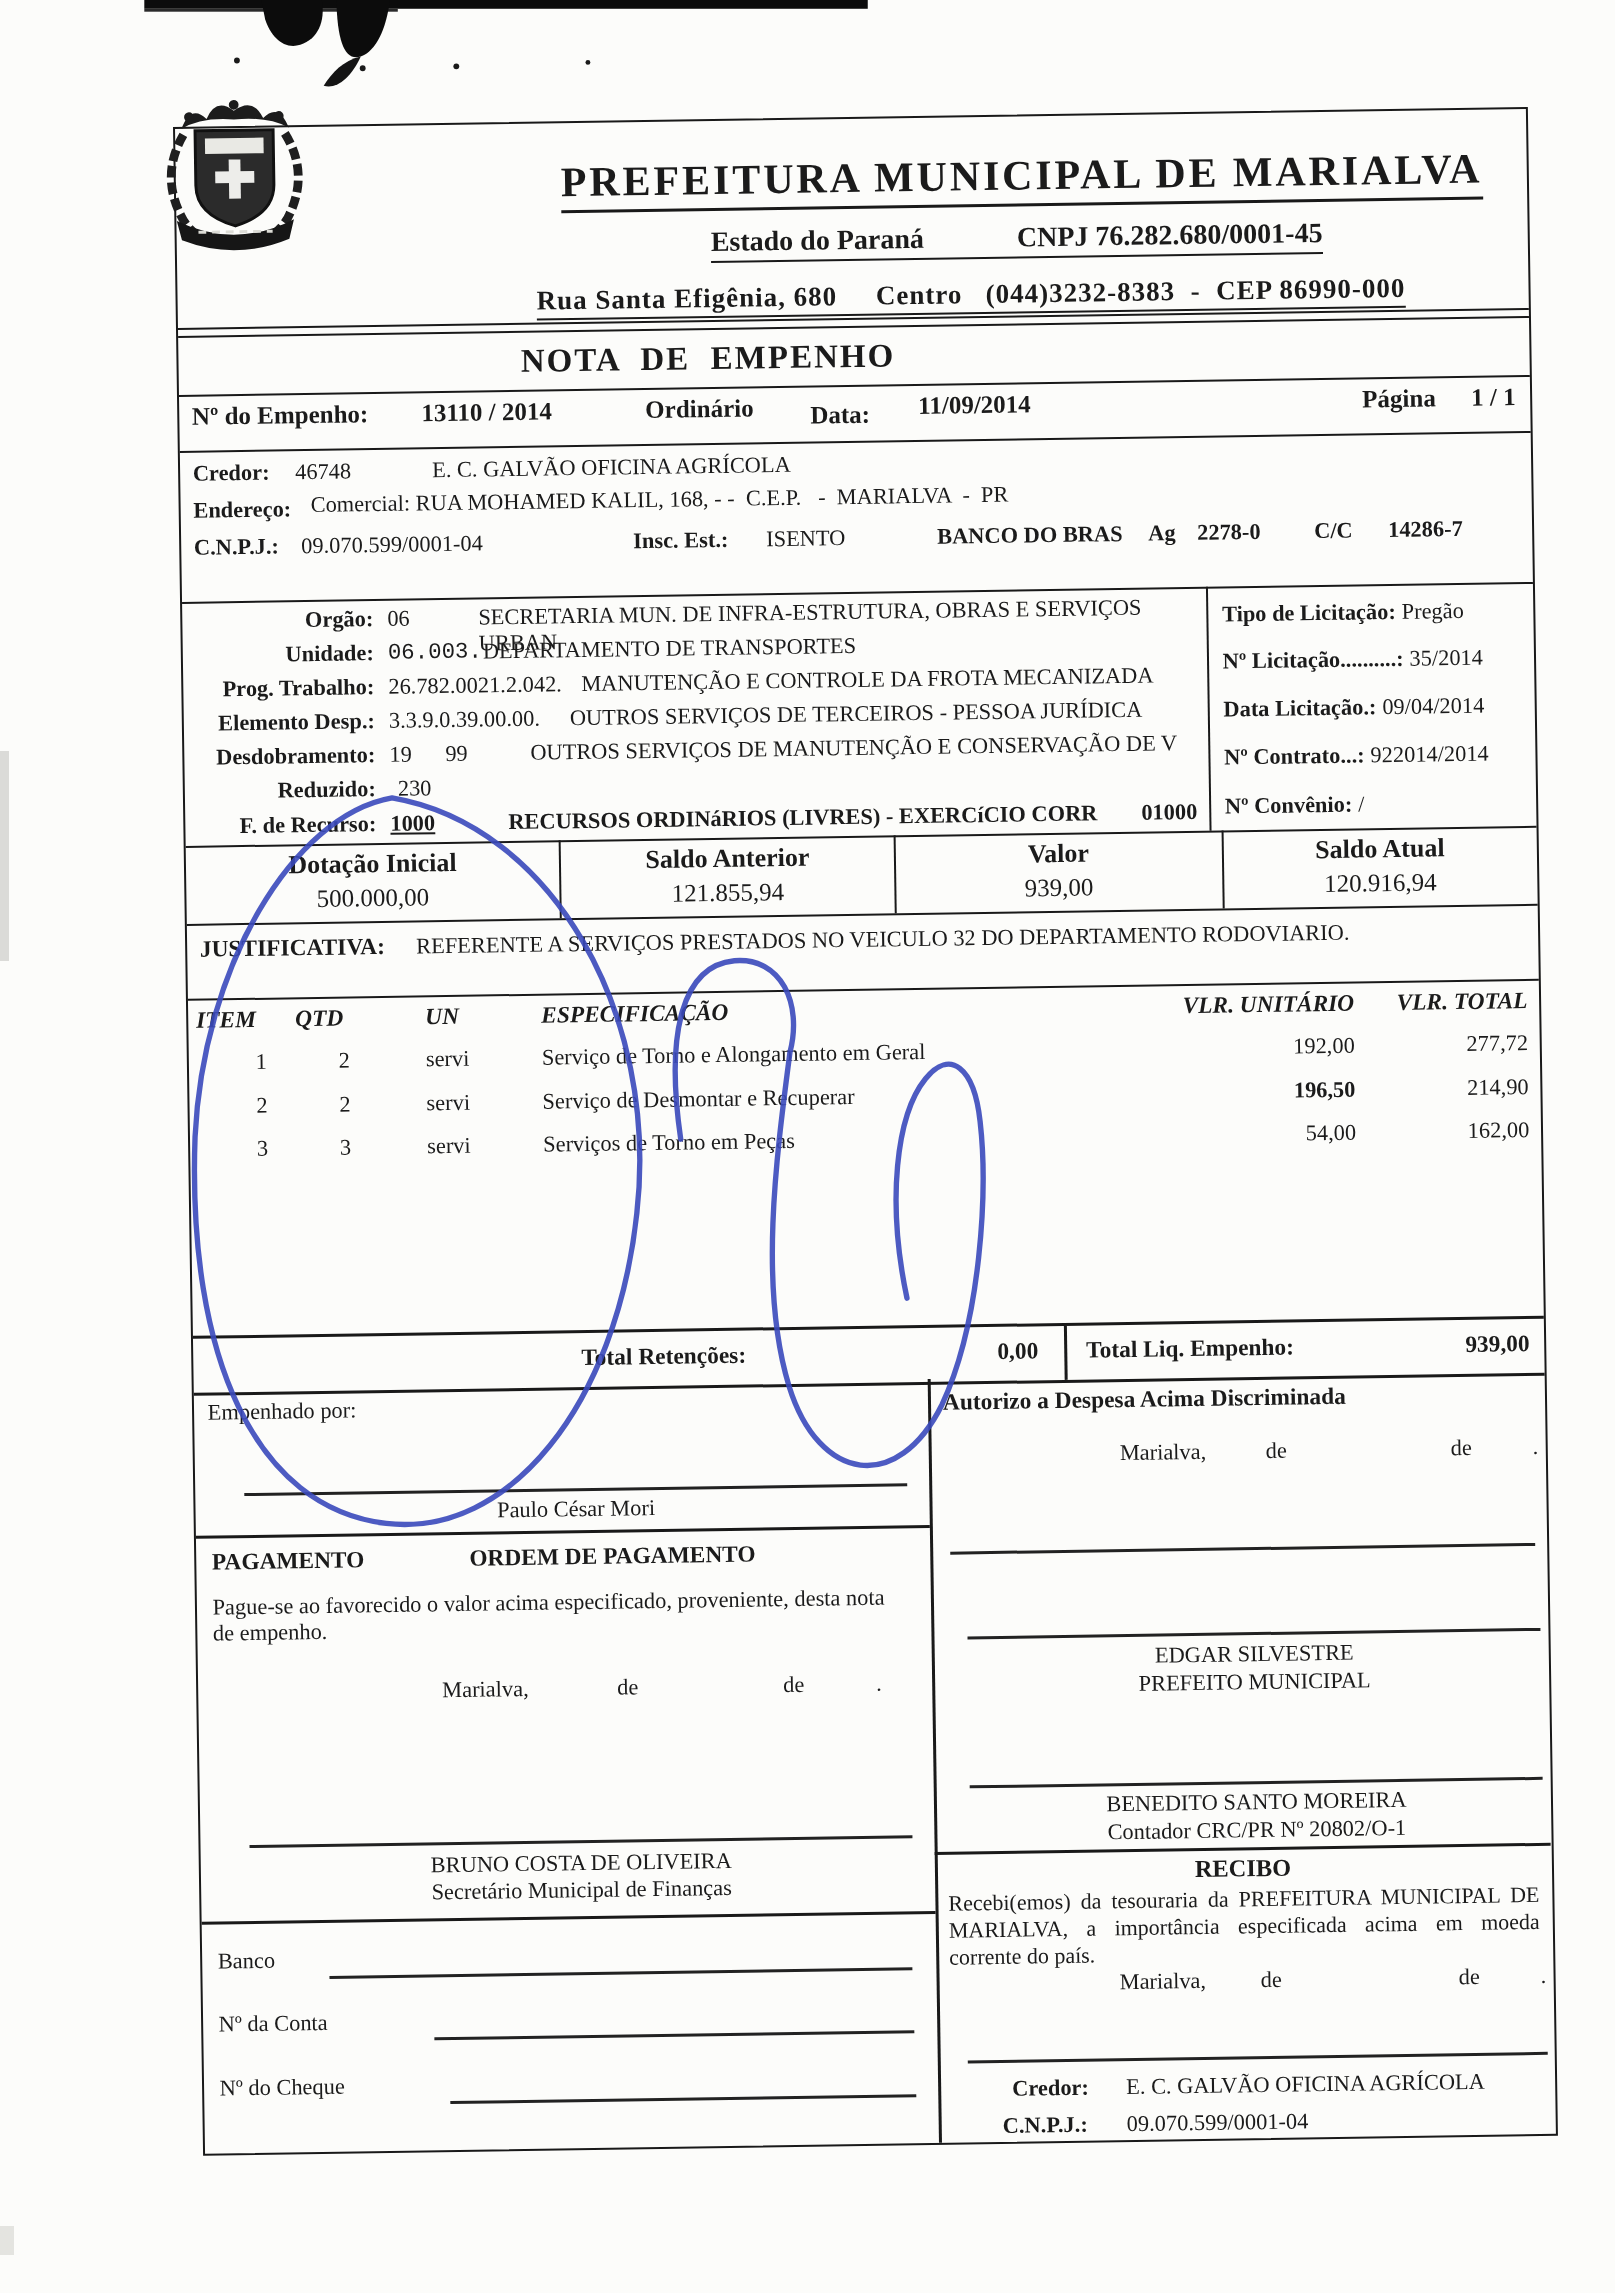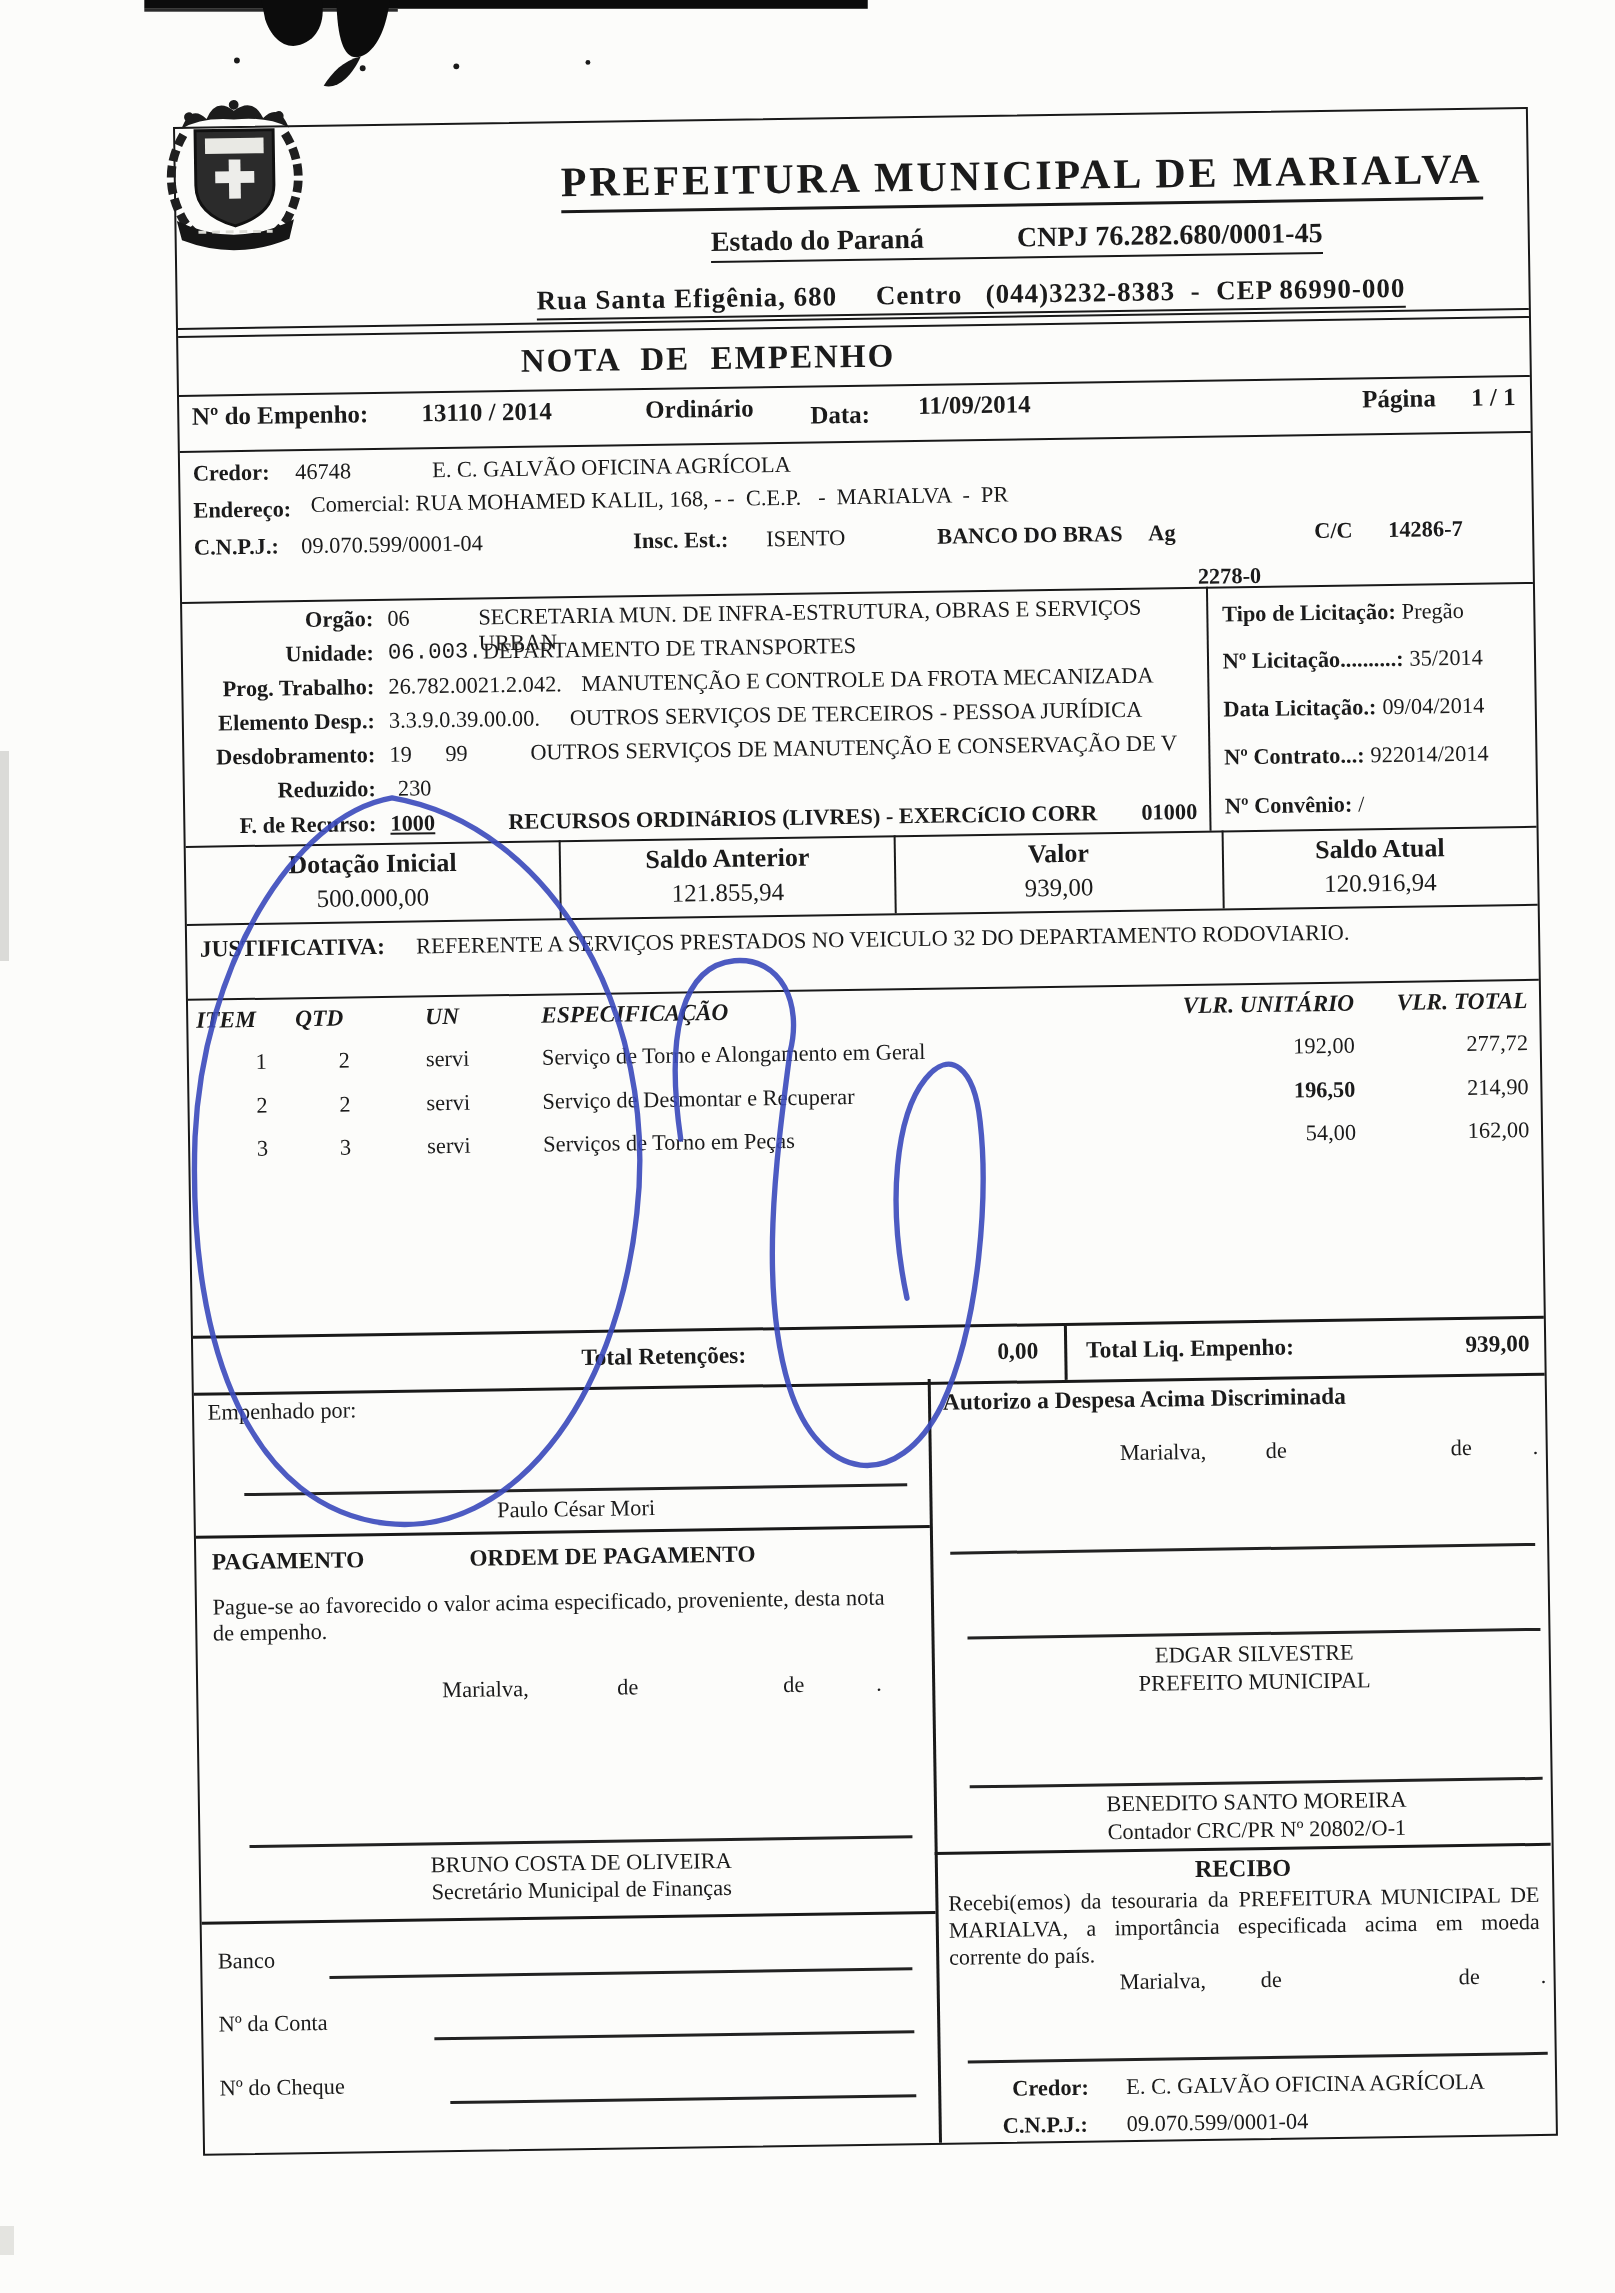--- a/index.html
+++ b/index.html
@@ -105,21 +105,21 @@
     <span class="abs" style="left:115px;top:9.8px;">46748</span>
     <span class="abs" style="left:252px;top:9.8px;">E. C. GALVÃO OFICINA AGRÍCOLA</span>
     <span class="abs lbl" style="left:12.7px;top:47px;">Endereço:</span>
     <span class="abs pre" style="left:130px;top:43px;">Comercial: RUA MOHAMED KALIL, 168, - -  C.E.P.   -  MARIALVA  -  PR</span>
     <span class="abs lbl" style="left:12.7px;top:84px;">C.N.P.J.:</span>
     <span class="abs" style="left:120px;top:84px;">09.070.599/0001-04</span>
     <span class="abs lbl" style="left:452px;top:84px;">Insc. Est.:</span>
     <span class="abs" style="left:585px;top:84px;">ISENTO</span>
     <span class="abs lbl" style="left:756px;top:84px;">BANCO DO BRAS</span>
     <span class="abs lbl" style="left:967px;top:84px;">Ag</span>
-    <span class="abs lbl" style="left:1016px;top:84px;margin-top:44px;">2278-0</span>
+    <span class="abs lbl" style="left:1016px;top:84px;">2278-0</span>
     <span class="abs lbl" style="left:1133px;top:84px;text-align:center;">C/C</span>
     <span class="abs lbl" style="left:1207px;top:84px;">14286-7</span>
   </div>
 
   <div class="sec" style="top:473px;height:244px;">
     <div class="abs" style="left:0;top:6.8px;width:1024px;">
       <span class="cl-label">Orgão:</span>
       <span class="abs" style="left:205px;">06</span>
       <span class="abs" style="left:296px;">SECRETARIA MUN. DE INFRA-ESTRUTURA, OBRAS E SERVIÇOS URBAN</span>
     </div>

